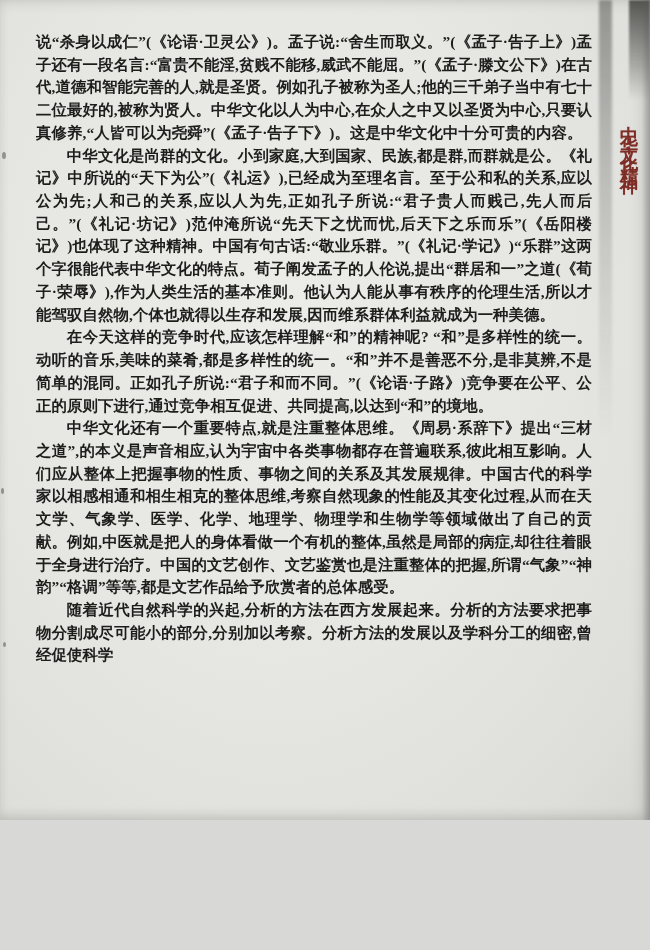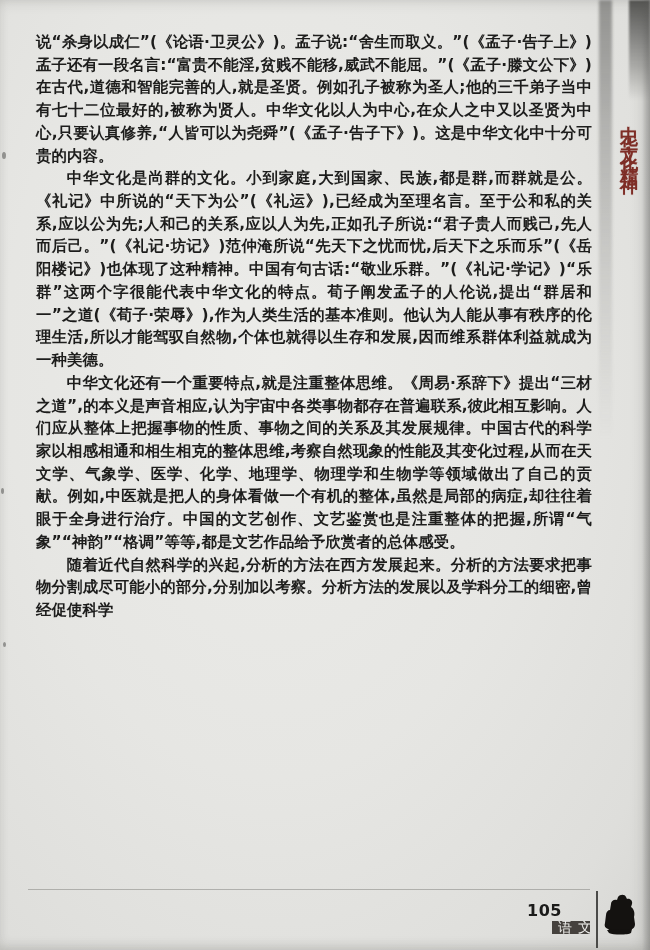--- a/index.html
+++ b/index.html
@@ -4,25 +4,26 @@
 <style>
   * { margin: 0; padding: 0; box-sizing: border-box; }
   html, body { width: 650px; }
   body {
     font-family: "DejaVu Sans", "Liberation Sans", sans-serif;
     background: #d8d8d6;
   }
   .page {
     position: relative;
     width: 650px;
-    height: 950px;
+    height: 820px;
     overflow: hidden;
     background:
       radial-gradient(ellipse at 42% 38%, #ecece9 0%, #e6e6e3 50%, #dededb 85%, #d6d6d3 100%);
     box-shadow: inset -6px 0 14px rgba(90,90,88,0.25), inset 0 -4px 10px rgba(120,120,118,0.12);
+    font-family: Liberation Serif, serif;
   }
   
   .scan-streak {
     position: absolute; left: 599px; top: 0;
     width: 13px; height: 440px;
     background: linear-gradient(180deg,
       rgba(82,82,80,0.55) 0%,
       rgba(105,105,103,0.38) 30%,
       rgba(125,125,122,0.22) 62%,
       rgba(140,140,138,0) 100%);
@@ -123,20 +124,21 @@
   <div class="edge-shade-right"></div>
   <div class="crease-line"></div>
   <div class="speck s1"></div>
   <div class="speck s2"></div>
   <div class="speck s3"></div>
   <div class="speck s4"></div>
 
   <div class="text-block">
     <p class="continuation">说“杀身以成仁”(《论语·卫灵公》)。孟子说:“舍生而取义。”(《孟子·告子上》)孟子还有一段名言:“富贵不能淫,贫贱不能移,威武不能屈。”(《孟子·滕文公下》)在古代,道德和智能完善的人,就是圣贤。例如孔子被称为圣人;他的三千弟子当中有七十二位最好的,被称为贤人。中华文化以人为中心,在众人之中又以圣贤为中心,只要认真修养,“人皆可以为尧舜”(《孟子·告子下》)。这是中华文化中十分可贵的内容。</p>
     <p>中华文化是尚群的文化。小到家庭,大到国家、民族,都是群,而群就是公。《礼记》中所说的“天下为公”(《礼运》),已经成为至理名言。至于公和私的关系,应以公为先;人和己的关系,应以人为先,正如孔子所说:“君子贵人而贱己,先人而后己。”(《礼记·坊记》)范仲淹所说“先天下之忧而忧,后天下之乐而乐”(《岳阳楼记》)也体现了这种精神。中国有句古话:“敬业乐群。”(《礼记·学记》)“乐群”这两个字很能代表中华文化的特点。荀子阐发孟子的人伦说,提出“群居和一”之道(《荀子·荣辱》),作为人类生活的基本准则。他认为人能从事有秩序的伦理生活,所以才能驾驭自然物,个体也就得以生存和发展,因而维系群体利益就成为一种美德。</p>
+    <p>在今天这样的竞争时代,应该怎样理解“和”的精神呢? “和”是多样性的统一。动听的音乐,美味的菜肴,都是多样性的统一。“和”并不是善恶不分,是非莫辨,不是简单的混同。正如孔子所说:“君子和而不同。”(《论语·子路》)竞争要在公平、公正的原则下进行,通过竞争相互促进、共同提高,以达到“和”的境地。</p>
     <p>中华文化还有一个重要特点,就是注重整体思维。《周易·系辞下》提出“三材之道”,的本义是声音相应,认为宇宙中各类事物都存在普遍联系,彼此相互影响。人们应从整体上把握事物的性质、事物之间的关系及其发展规律。中国古代的科学家以相感相通和相生相克的整体思维,考察自然现象的性能及其变化过程,从而在天文学、气象学、医学、化学、地理学、物理学和生物学等领域做出了自己的贡献。例如,中医就是把人的身体看做一个有机的整体,虽然是局部的病症,却往往着眼于全身进行治疗。中国的文艺创作、文艺鉴赏也是注重整体的把握,所谓“气象”“神韵”“格调”等等,都是文艺作品给予欣赏者的总体感受。</p>
     <p>随着近代自然科学的兴起,分析的方法在西方发展起来。分析的方法要求把事物分割成尽可能小的部分,分别加以考察。分析方法的发展以及学科分工的细密,曾经促使科学</p>
   </div>
 
   <div class="sidebar-label">中华文化精神</div>
 
   <div class="footer-pagenum">105</div>
   <div class="footer-badge">语文</div>
   <div class="footer-rule"></div>
 

